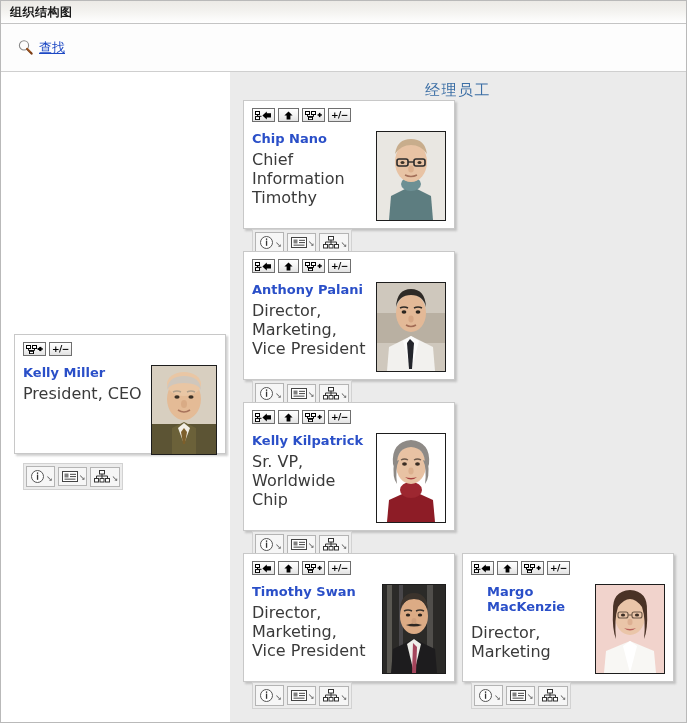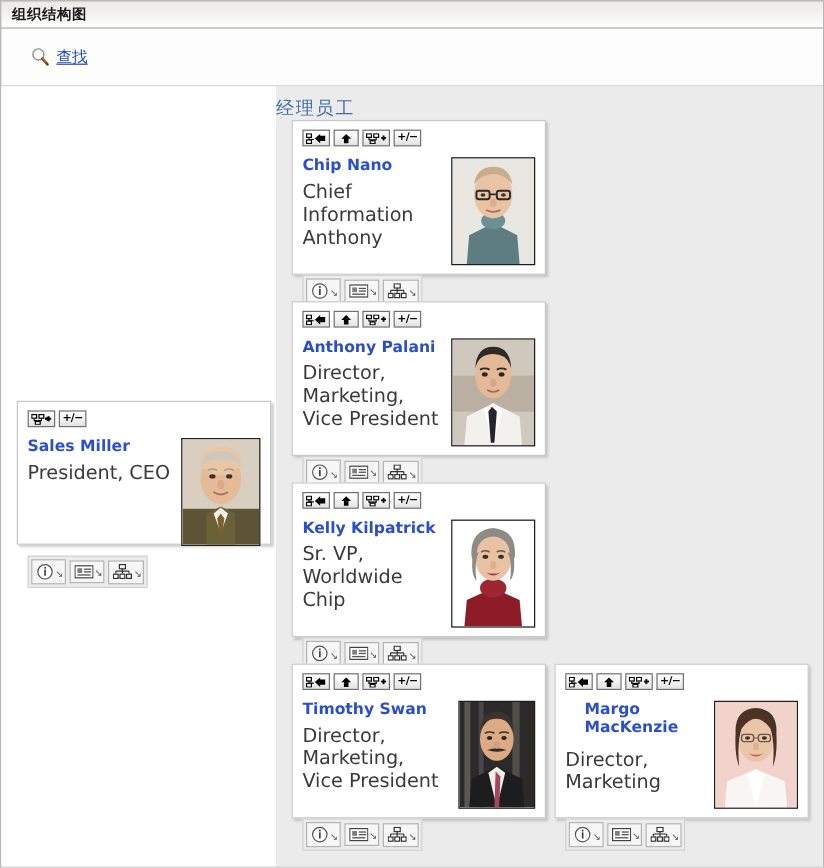--- a/index.html
+++ b/index.html
@@ -13,21 +13,21 @@
     color: #333;
     -webkit-font-smoothing: none;
   }
 
   .app-window {
     position: relative;
     width: 687px;
     height: 723px;
     box-sizing: border-box;
     border: 1px solid #b9b9b9;
-    background: #a3a3a3;
+    background: #b91c1c;
     overflow: hidden;
   }
 
   
   .titlebar {
     height: 23px;
     box-sizing: border-box;
     background: linear-gradient(to bottom, #eceae6 0%, #f3f2ef 45%, #ffffff 100%);
     border-bottom: 1px solid #c4c4c4;
     display: flex;
@@ -43,21 +43,21 @@
   }
 
   
   .toolbar {
     height: 48px;
     box-sizing: border-box;
     background: #fdfdfd;
     border-bottom: 1px solid #cfcfcf;
     display: flex;
     align-items: center;
-    padding-left: 24px;
+    padding-left: 16px;
   }
   .search-link {
     display: inline-flex;
     align-items: center;
     gap: 5px;
     cursor: pointer;
     text-decoration: none;
   }
   .magnifier {
     width: 17px;
@@ -84,21 +84,21 @@
     background: #ffffff;
     flex: none;
   }
   .pane-right {
     position: relative;
     flex: 1;
     background: #ebebeb;
     border-left: 1px solid #ffffff;
   }
   .pane-heading {
-    text-align: left;
+    text-align: center;
     font-family: "DejaVu Sans", sans-serif;
     font-size: 15px;
     color: #3b6ea5;
     letter-spacing: 1.5px;
     padding-top: 9px;
     height: 24px;
     box-sizing: border-box;
   }
 
   
@@ -254,21 +254,21 @@
                 </svg>
               </span>
             </div>
             <div class="tool-btn">
               <span class="pm-text">+/−</span>
             </div>
           </div>
 
           <div class="node-main">
             <div class="node-text">
-              <div class="node-name">Sales Miller</div>
+              <div class="node-name">Kelly Miller</div>
               <div class="node-title">President, CEO</div>
             </div>
             <div class="node-photo" style="width:64px;height:88px;">
               <svg class="portrait" viewBox="0 0 64 88" preserveAspectRatio="none">
                 <rect width="64" height="88" fill="#d8cfc0"></rect>
                 <rect y="58" width="64" height="30" fill="#5c5434"></rect>
                 <path d="M32 56 L44 62 L44 88 L20 88 L20 62 Z" fill="#6b6139"></path>
                 <path d="M32 57 L38 62 L32 78 L26 62 Z" fill="#f2efe6"></path>
                 <path d="M32 62 L35 66 L33 78 L31 78 L29 66 Z" fill="#7d5f2b"></path>
                 <ellipse cx="32" cy="33" rx="17" ry="21" fill="#e4bb96"></ellipse>
@@ -361,21 +361,21 @@
             </div>
             <div class="tool-btn">
               <span class="pm-text">+/−</span>
             </div>
           </div>
 
           <div class="node-main">
             <div class="node-text">
               <div class="node-name">Chip Nano</div>
               <div class="node-title">Chief Information</div>
-              <div class="node-title">Anthony</div>
+              <div class="node-title">Timothy</div>
             </div>
             <div class="node-photo" style="width:68px;height:88px;">
               <svg class="portrait" viewBox="0 0 68 88" preserveAspectRatio="none">
                 <rect width="68" height="88" fill="#e9e7e2"></rect>
                 <path d="M34 54 L54 64 L56 88 L12 88 L14 64 Z" fill="#5d7d80"></path>
                 <ellipse cx="34" cy="52" rx="10" ry="7" fill="#6d9094"></ellipse>
                 <ellipse cx="34" cy="30" rx="16" ry="20" fill="#e8c3a4"></ellipse>
                 <path d="M18 22 Q20 7 34 7 Q48 7 50 22 Q44 13 34 13 Q24 13 18 22 Z" fill="#c8ad8c"></path>
                 <rect x="20" y="27" width="11" height="7" rx="2" fill="none" stroke="#2b2b2b" stroke-width="1.6"></rect>
                 <rect x="37" y="27" width="11" height="7" rx="2" fill="none" stroke="#2b2b2b" stroke-width="1.6"></rect>

